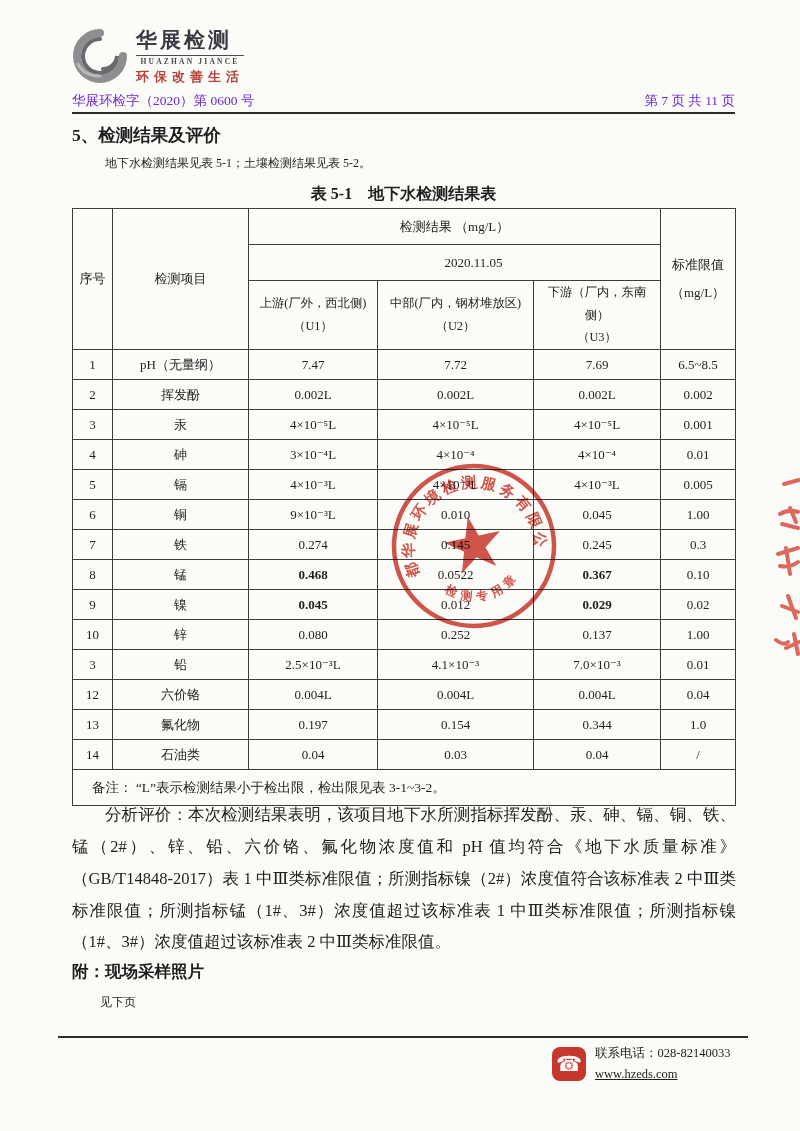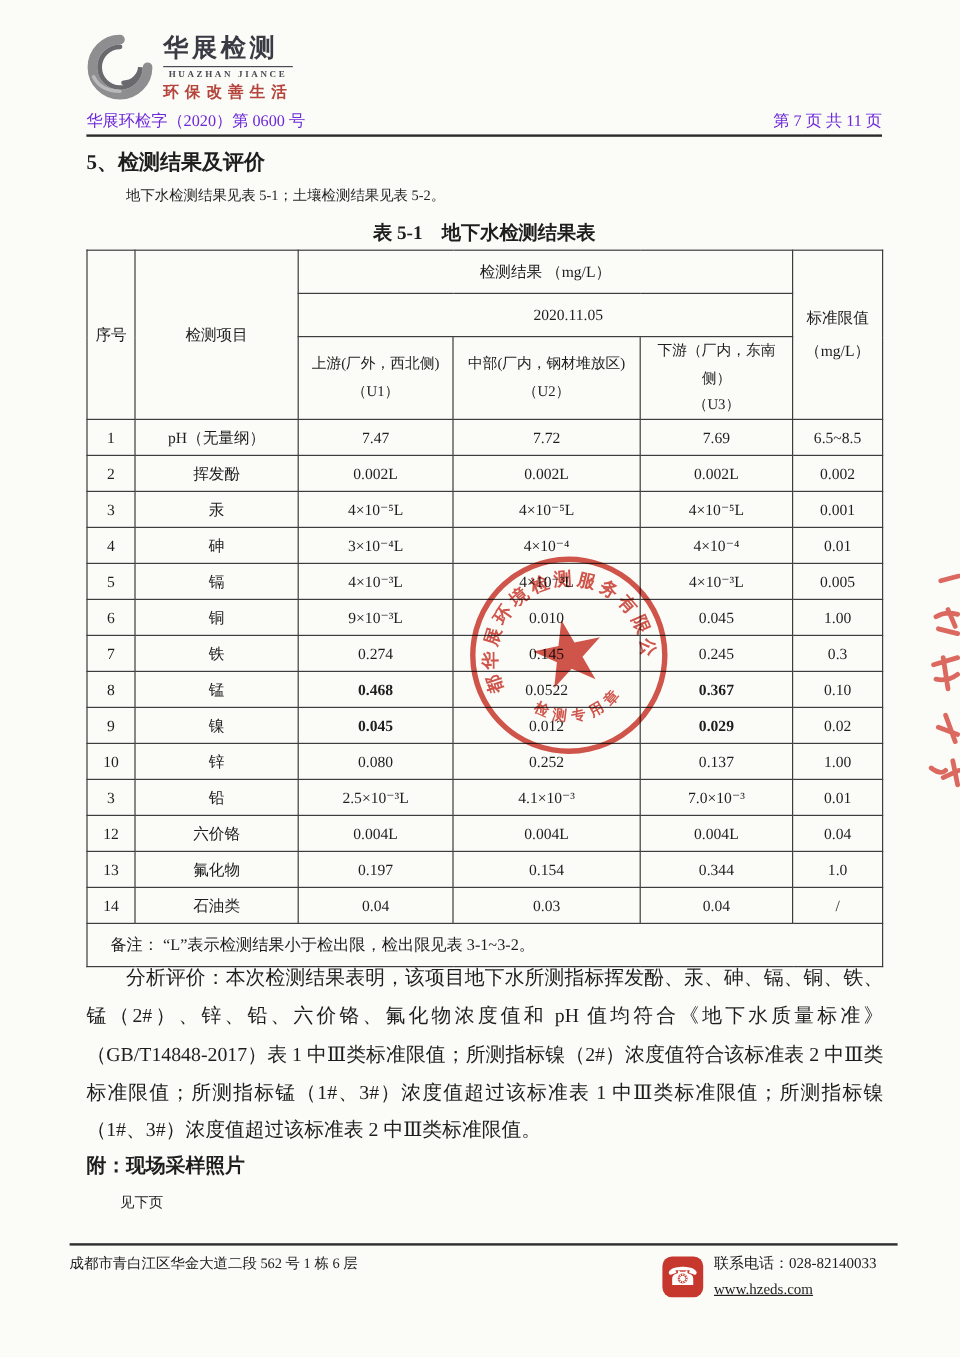--- a/index.html
+++ b/index.html
@@ -276,21 +276,20 @@
     <path d="M10 162 q8 6 12 2 M20 170 l13 -6 M28 156 l4 20"></path>
   </g>
 </svg>
 
 <div class="abs analysis">分析评价：本次检测结果表明，该项目地下水所测指标挥发酚、汞、砷、镉、铜、铁、锰（2#）、锌、铅、六价铬、氟化物浓度值和 pH 值均符合《地下水质量标准》（GB/T14848-2017）表 1 中Ⅲ类标准限值；所测指标镍（2#）浓度值符合该标准表 2 中Ⅲ类标准限值；所测指标锰（1#、3#）浓度值超过该标准表 1 中Ⅲ类标准限值；所测指标镍（1#、3#）浓度值超过该标准表 2 中Ⅲ类标准限值。</div>
 <div class="abs attach">附：现场采样照片</div>
 <div class="abs nextpage">见下页</div>
 
 <div class="abs footer-rule"></div>
 <div class="abs footer-left">
-  <div>成都市青白江区华金大道二段 562 号 1 栋 6 层</div>
 </div>
 <div class="abs footer-right">
   <div class="phone-icon">☎</div>
   <div class="footer-contact">
     <div>联系电话：028-82140033</div>
     <div class="website">www.hzeds.com</div>
   </div>
 </div>
 
 </body></html>

